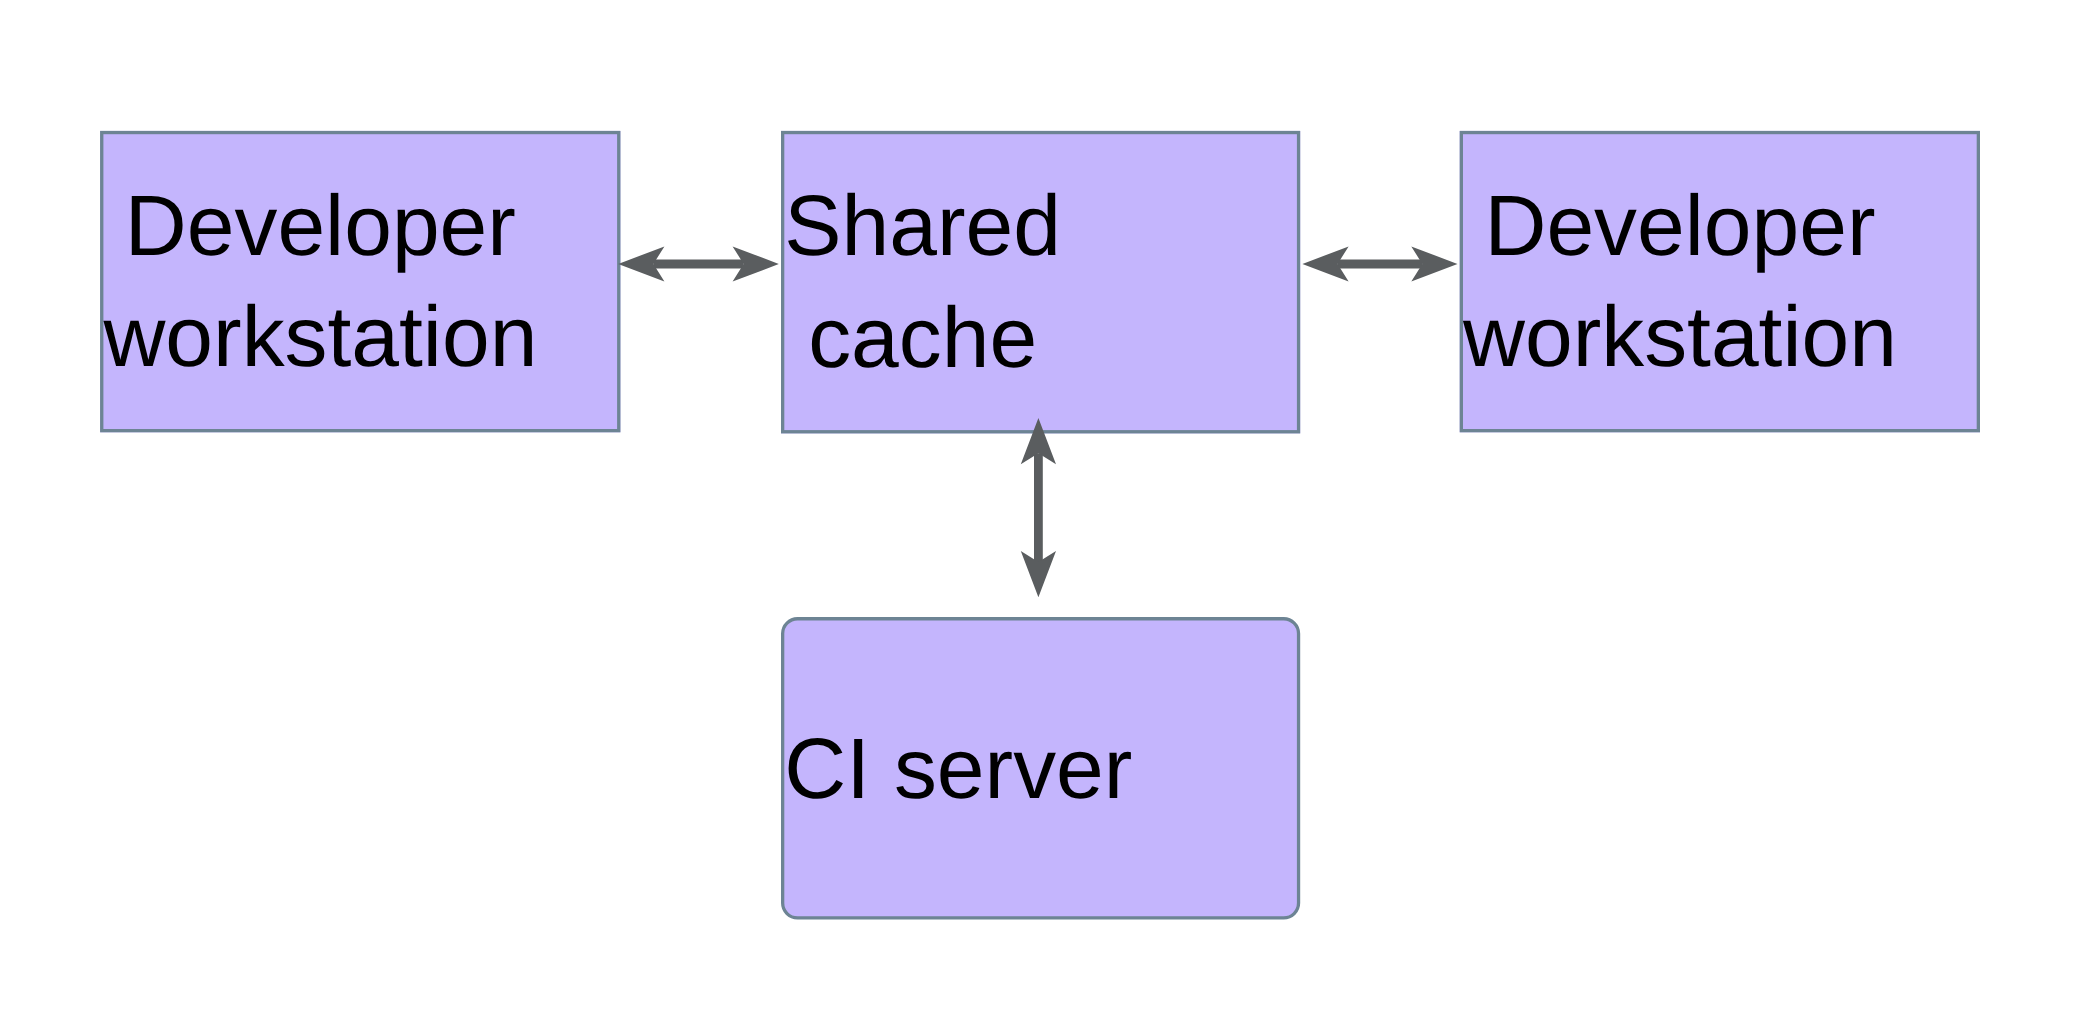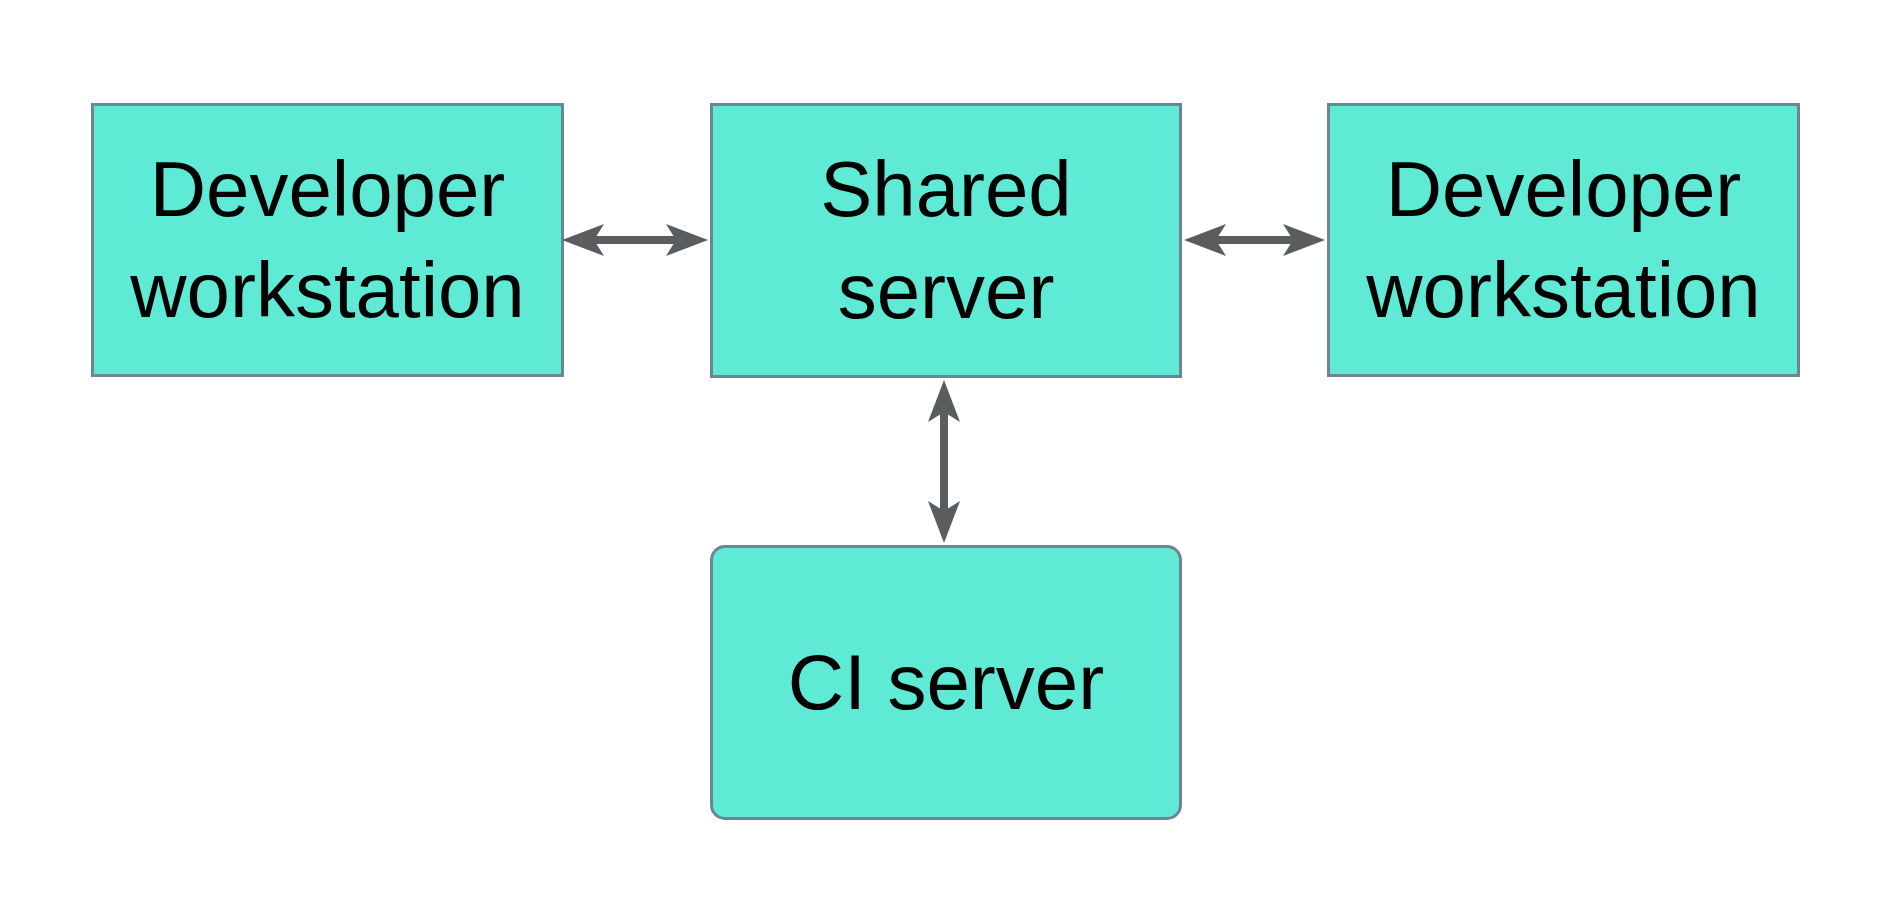--- a/index.html
+++ b/index.html
@@ -11,31 +11,31 @@
     position: relative;
     width: 1900px;
     height: 922px;
     background: #ffffff;
     font-family: "Liberation Sans", sans-serif;
     overflow: hidden;
   }
   .node {
     position: absolute;
     box-sizing: border-box;
-    background: #5eead4;
+    background: #c4b5fd;
     border: 3px solid #6d8494;
     display: flex;
     align-items: center;
-    justify-content: center;
     text-align: center;
     color: #000000;
     font-size: 78px;
     line-height: 1.3;
     white-space: pre-line;
     letter-spacing: 0px;
+    margin-top: 16px;
   }
   .node-dev-left   { left: 91px;   top: 103px; width: 473px; height: 274px; }
   .node-cache      { left: 710px;  top: 103px; width: 472px; height: 275px; }
   .node-dev-right  { left: 1327px; top: 103px; width: 473px; height: 274px; }
   .node-ci         { left: 710px;  top: 545px; width: 472px; height: 275px; border-radius: 15px; }
   .arrow-layer {
     position: absolute;
     left: 0; top: 0;
     width: 1900px;
     height: 922px;
@@ -47,21 +47,21 @@
 
 <div class="canvas">
 
   <div class="node node-dev-left">
     <span>Developer
 workstation</span>
   </div>
 
   <div class="node node-cache">
     <span>Shared
-server</span>
+cache</span>
   </div>
 
   <div class="node node-dev-right">
     <span>Developer
 workstation</span>
   </div>
 
   <div class="node node-ci">
     <span>CI server</span>
   </div>

